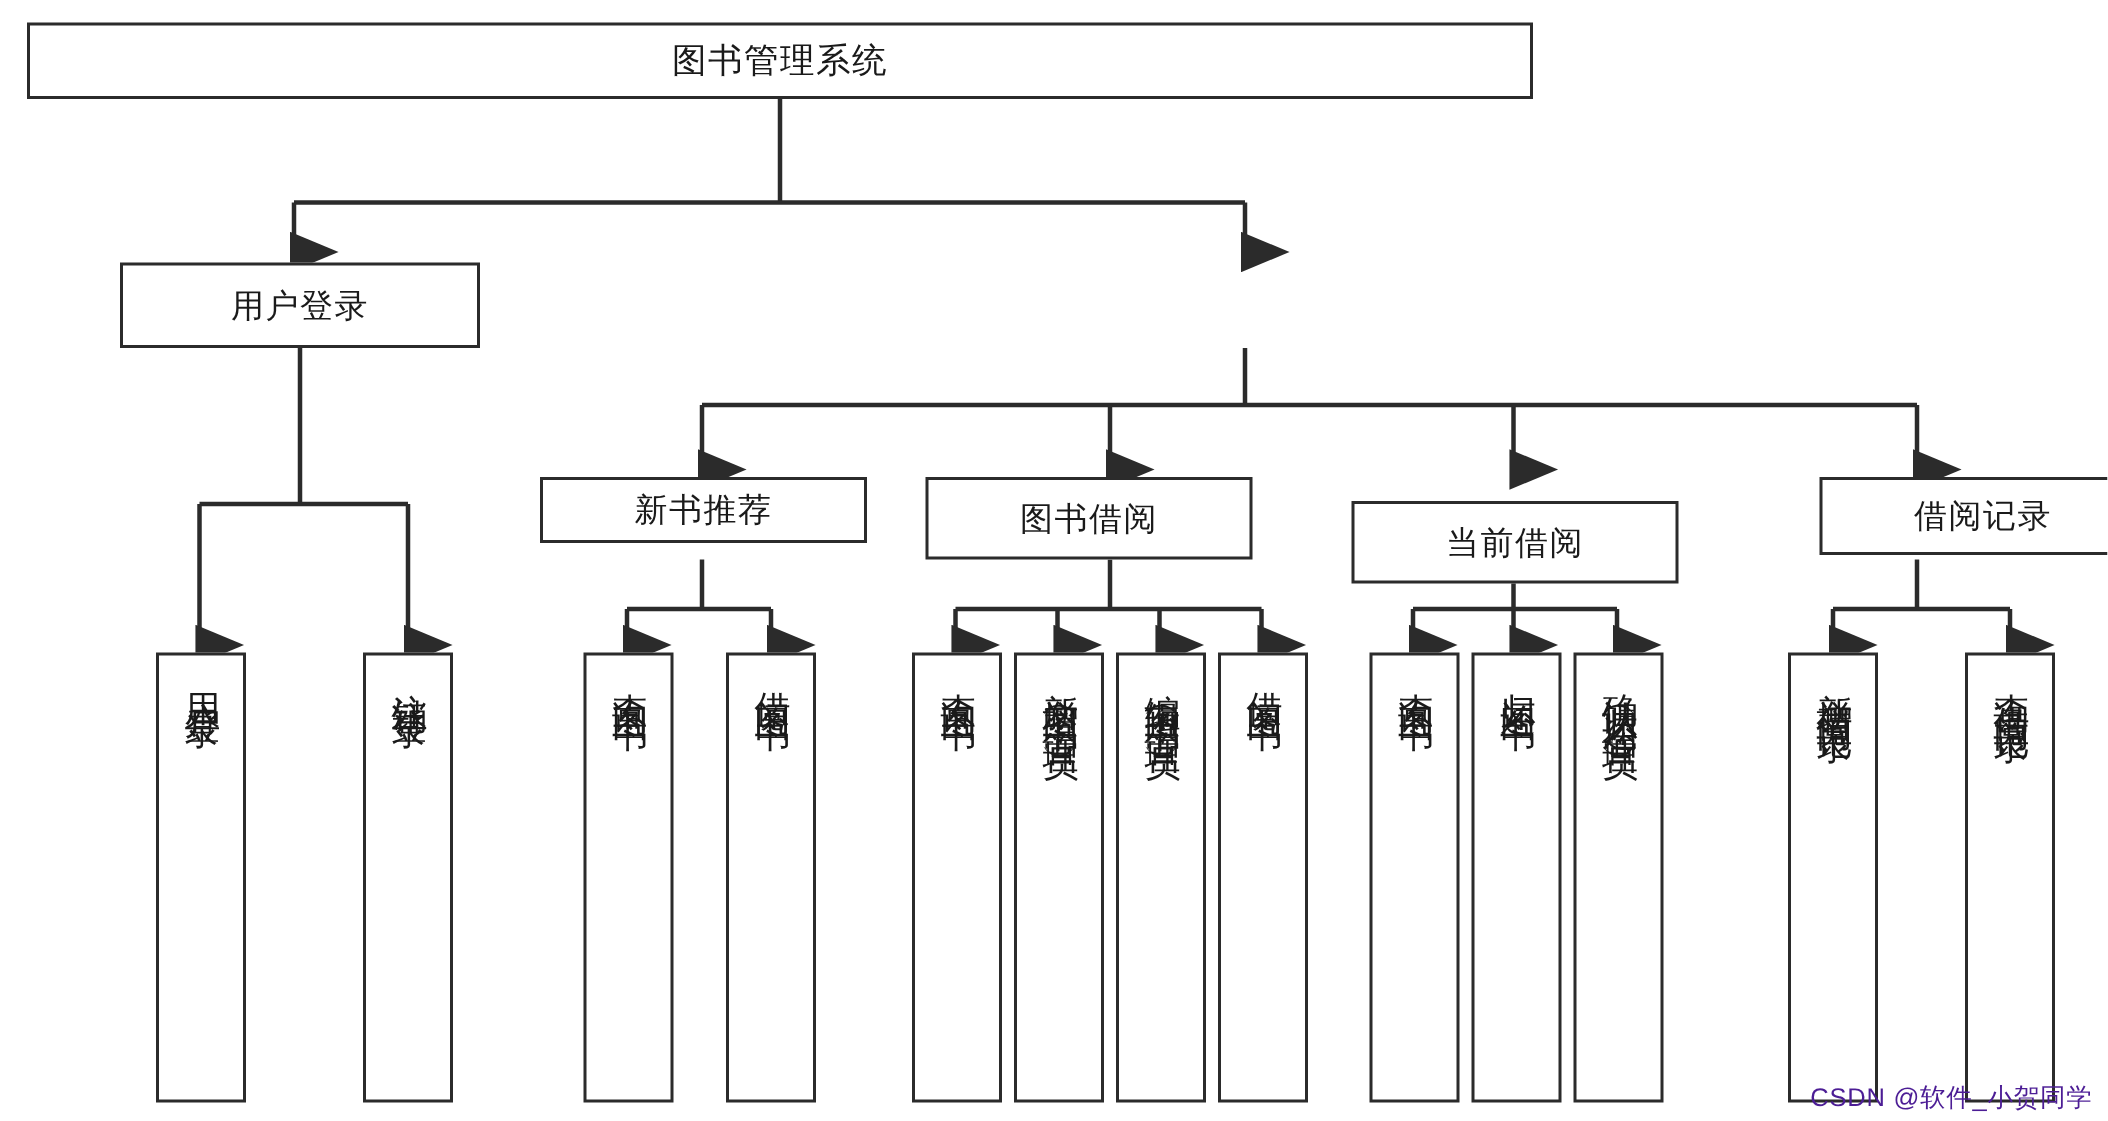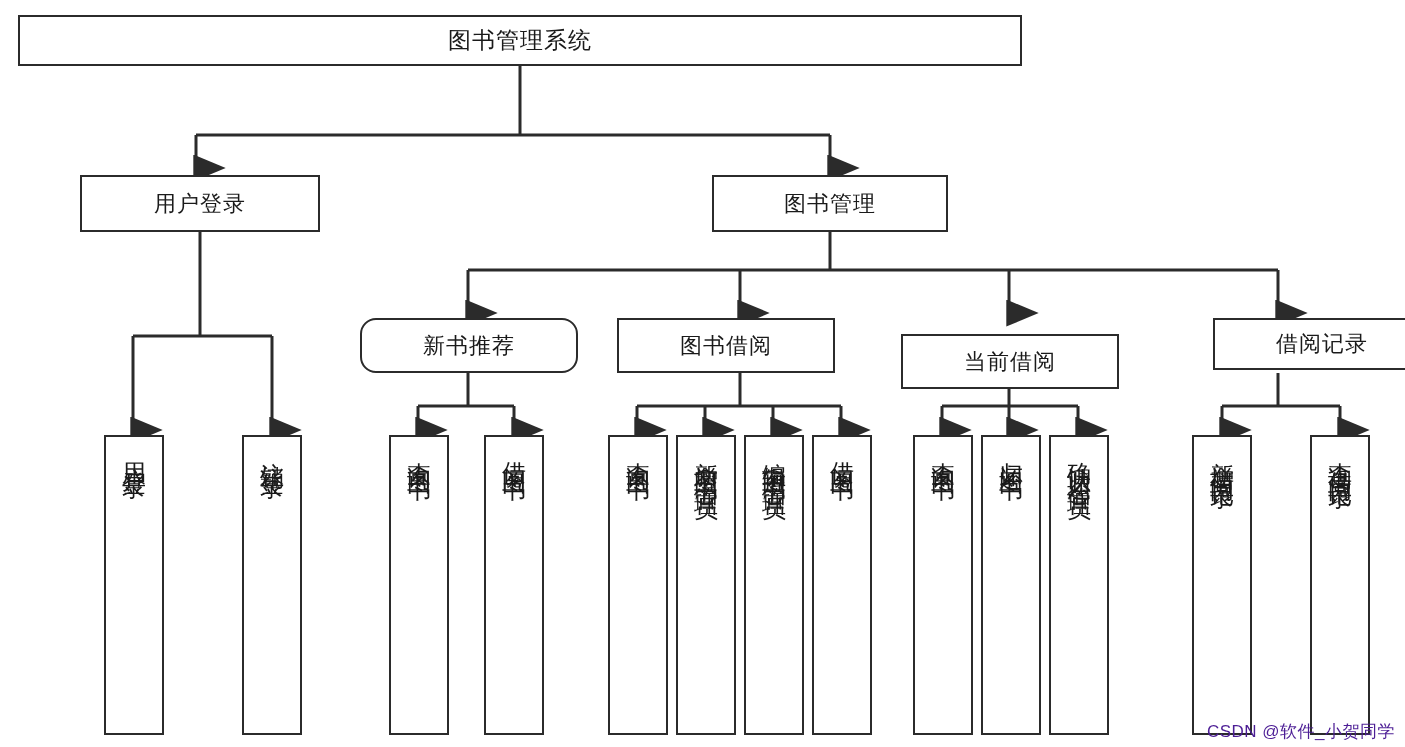--- a/index.html
+++ b/index.html
@@ -125,25 +125,22 @@
     </g>
   </svg>
 
   <div class="node root" style="left:18px;top:15px;width:1004px;height:51px;">
     <span class="lbl">图书管理系统</span>
   </div>
 
   <div class="node" style="left:80px;top:175px;width:240px;height:57px;">
     <span class="lbl">用户登录</span>
   </div>
-  <div class="node" style="left:712px;top:175px;width:236px;height:57px;">
-    <span class="lbl">图书管理</span>
-  </div>
 
-  <div class="node" style="left:360px;top:318px;width:218px;height:55px;border-radius:16px;">
+  <div class="node" style="left:360px;top:318px;width:218px;height:44px;">
     <span class="lbl">新书推荐</span>
   </div>
   <div class="node" style="left:617px;top:318px;width:218px;height:55px;">
     <span class="lbl">图书借阅</span>
   </div>
   <div class="node" style="left:901px;top:334px;width:218px;height:55px;">
     <span class="lbl">当前借阅</span>
   </div>
   <div class="node" style="left:1213px;top:318px;width:218px;height:52px;">
     <span class="lbl">借阅记录</span>

